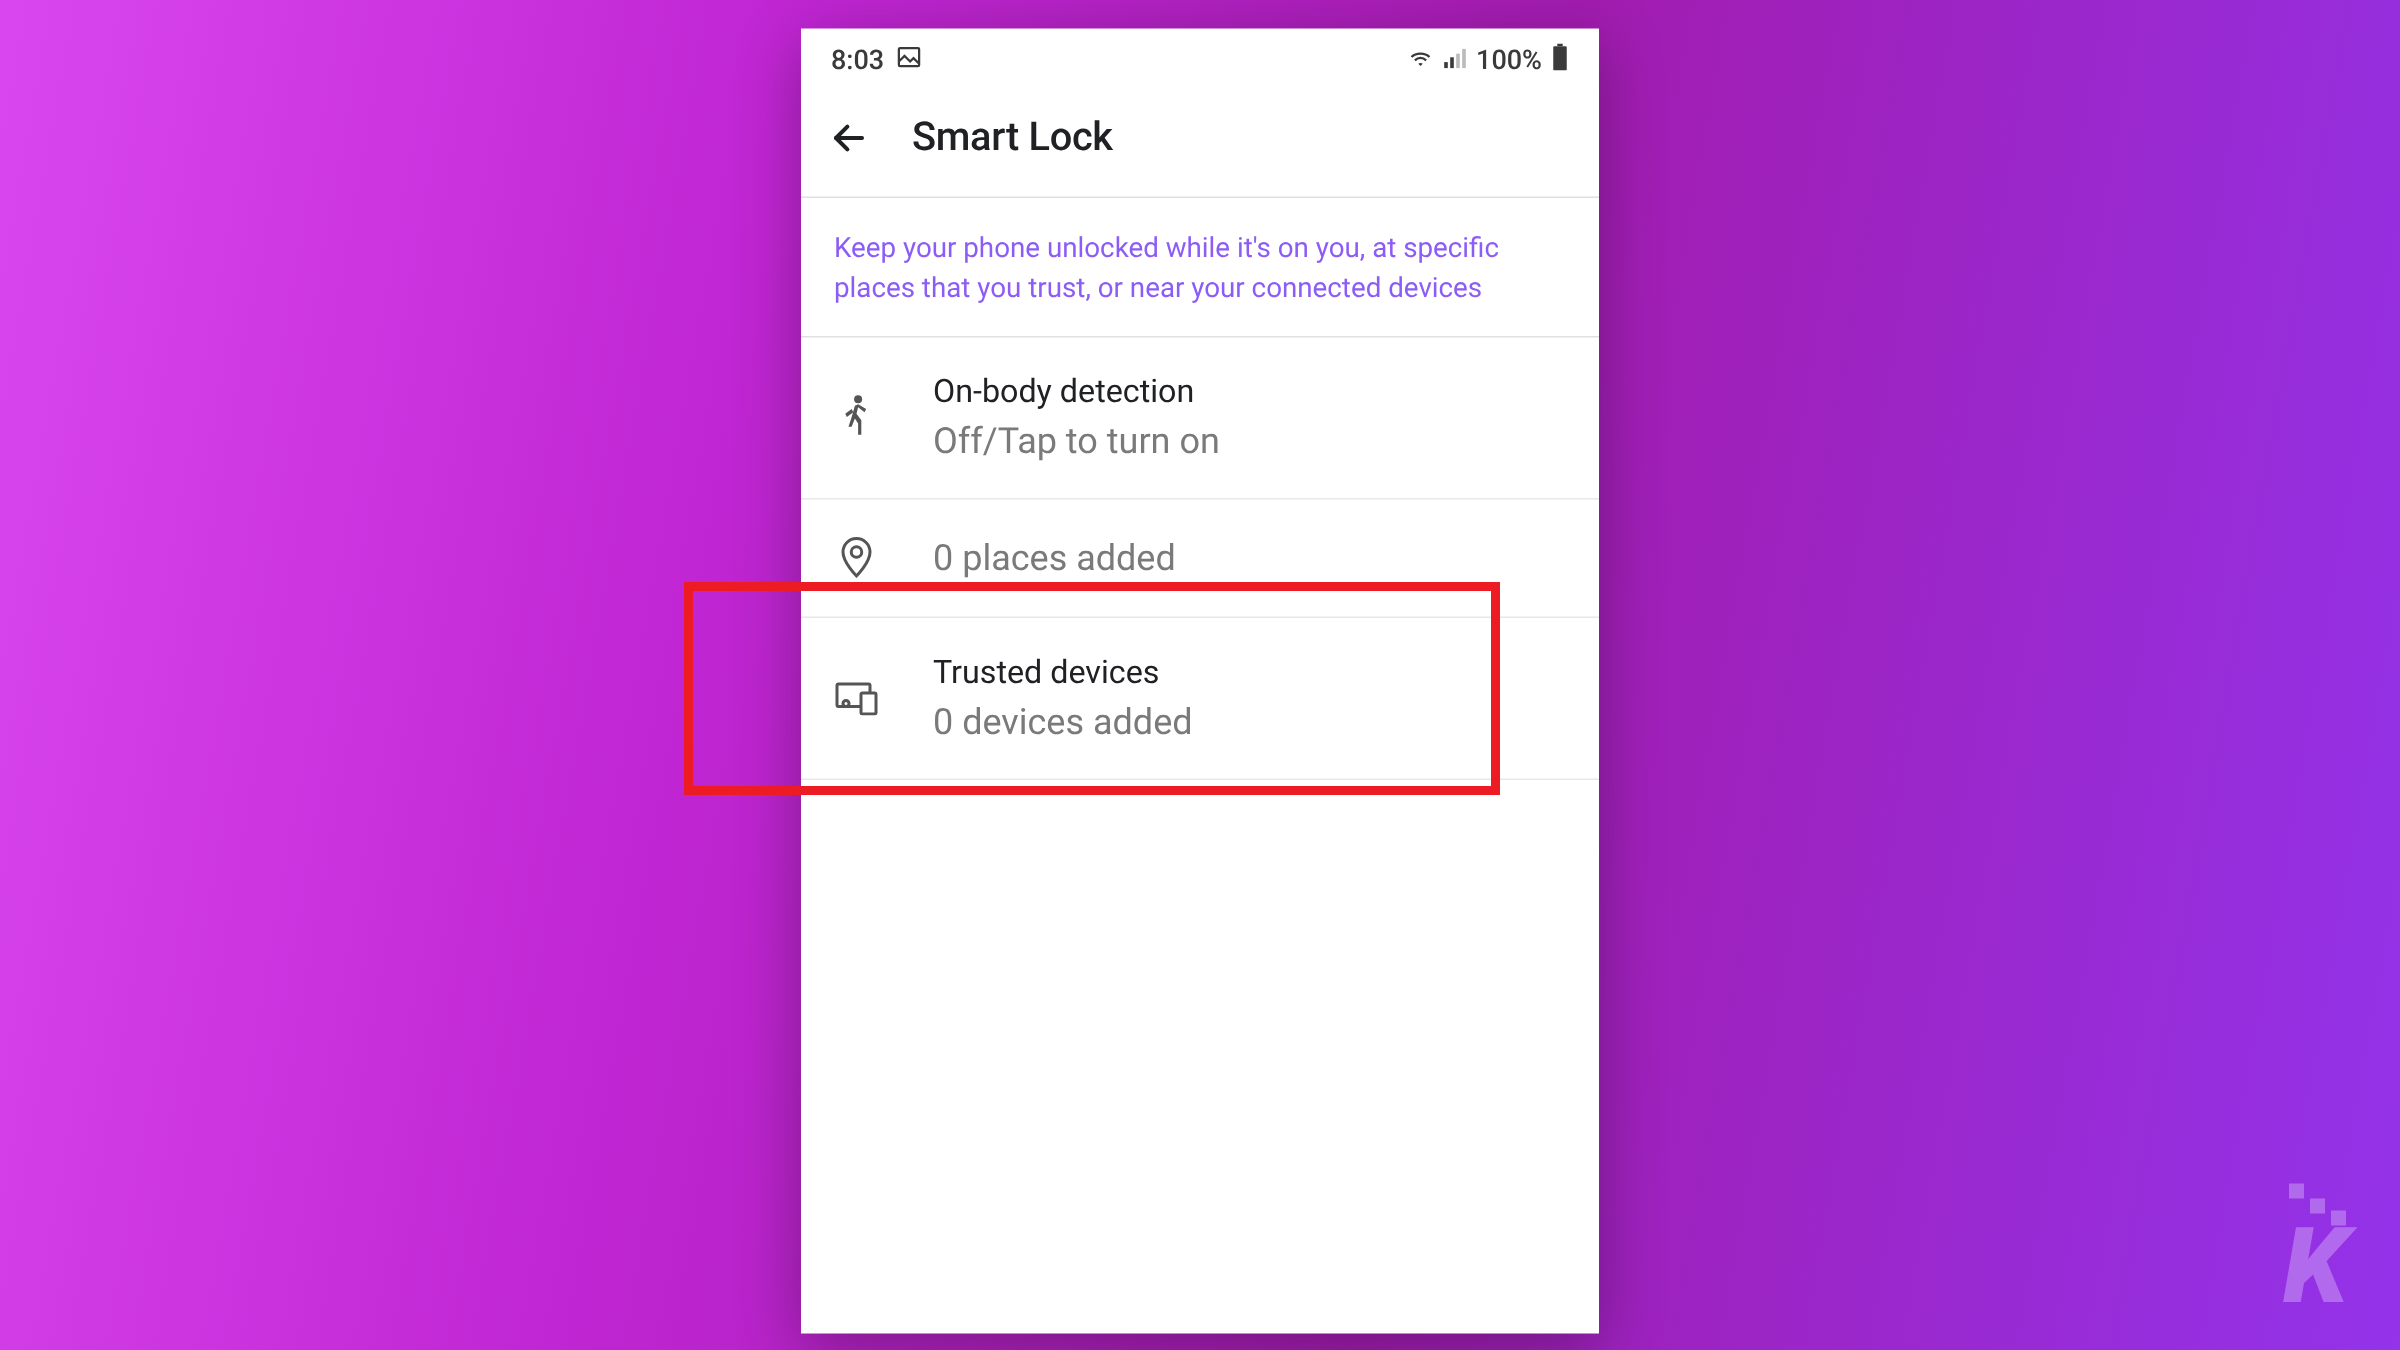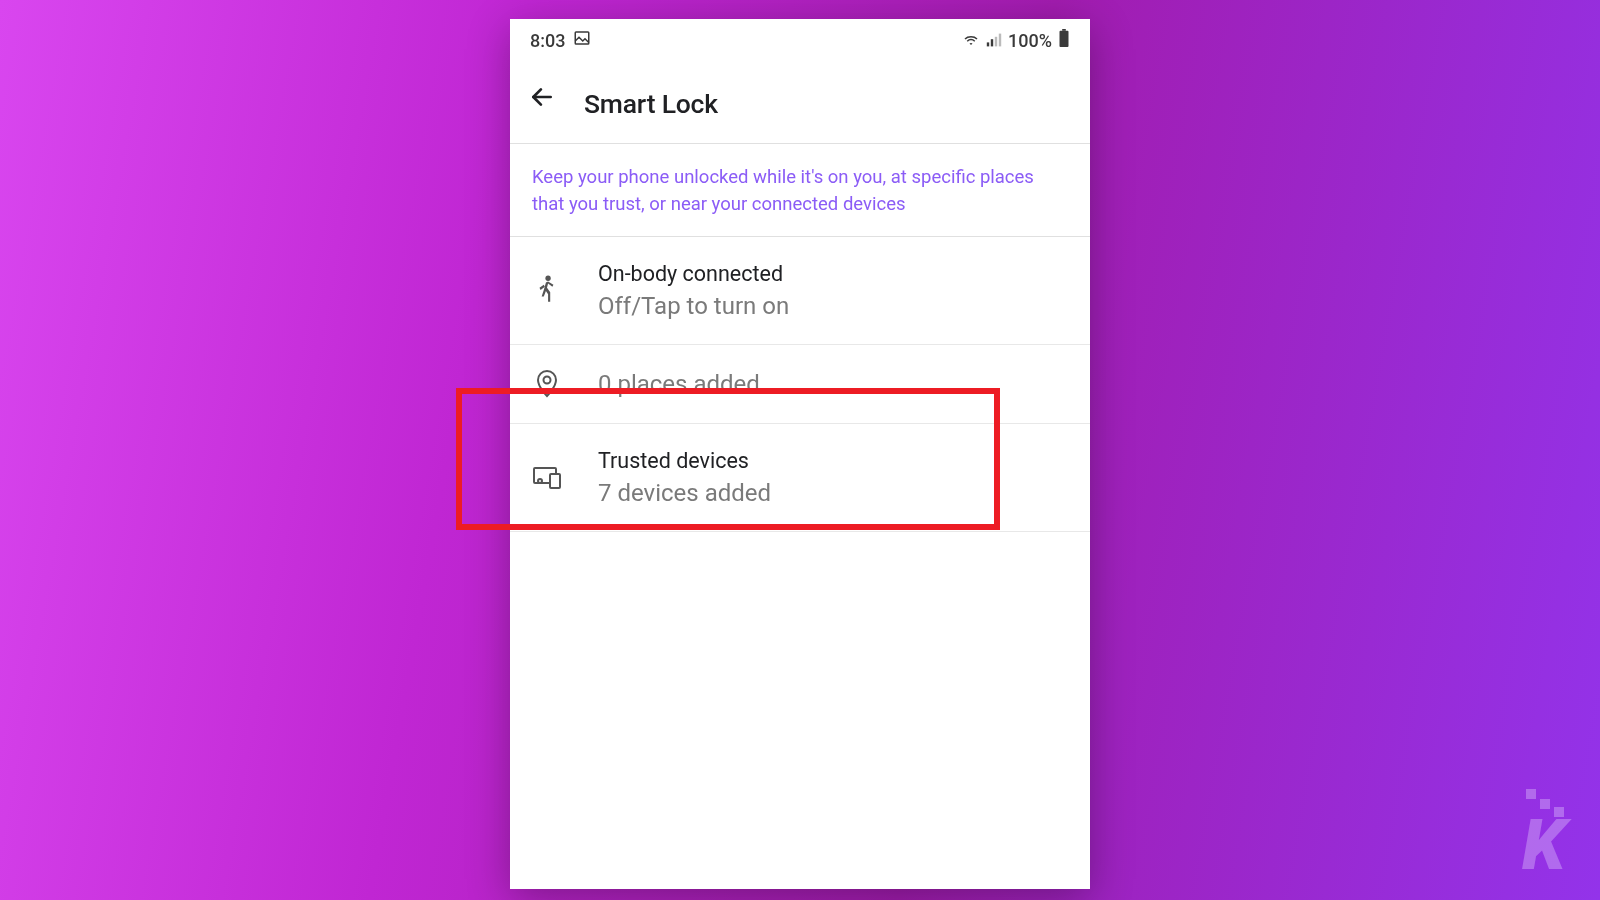--- a/index.html
+++ b/index.html
@@ -12,21 +12,21 @@
       height: 900px;
       background: linear-gradient(100deg, #d946ef 0%, #c026d3 30%, #a21caf 60%, #9333ea 100%);
       display: flex;
       align-items: flex-start;
       justify-content: center;
       font-family: -apple-system, BlinkMacSystemFont, 'Segoe UI', Roboto, sans-serif;
       position: relative;
       overflow: hidden;
     }
     .phone-frame {
-      width: 580px;
+      width: 532px;
       margin-top: 19px;
       background: #ffffff;
       box-shadow: 0 10px 40px rgba(0,0,0,0.3);
       position: relative;
       min-height: 870px;
     }
     .status-bar {
       display: flex;
       justify-content: space-between;
       align-items: center;
@@ -58,21 +58,20 @@
       display: flex;
       align-items: center;
       justify-content: center;
       cursor: pointer;
     }
     .page-title {
       font-size: 26.5px;
       font-weight: 500;
       color: #202124;
       letter-spacing: -0.2px;
-      margin-top: 13px;
     }
     .divider {
       height: 1px;
       background: #e0e0e0;
       width: 100%;
     }
     .description {
       padding: 20px 22px 18px 22px;
       font-size: 18.5px;
       color: #8b5cf6;
@@ -198,21 +197,21 @@
 
   <div class="list-item">
     <div class="list-icon">
       <svg width="26" height="30" viewBox="0 0 24 28" fill="#555">
         <circle cx="13" cy="3" r="2.5"></circle>
         <path d="M11 7 L9 14 L7 20 L9 20 L11 15 L13 18 L13 25 L15 25 L15 16 L12 12 L13 8 L17 11 L18 9 L13 6 Z"></path>
         <path d="M9 9 L5 12 L6 14 L10 11"></path>
       </svg>
     </div>
     <div class="list-text">
-      <div class="item-title">On-body connected</div>
+      <div class="item-title">On-body detection</div>
       <div class="item-subtitle">Off/Tap to turn on</div>
     </div>
   </div>
 
   <div class="list-item">
     <div class="list-icon">
       <svg width="24" height="30" viewBox="0 0 24 30" fill="none" stroke="#555" stroke-width="2">
         <path d="M12 2 C7 2 3 6 3 11 C3 18 12 27 12 27 C12 27 21 18 21 11 C21 6 17 2 12 2 Z"></path>
         <circle cx="12" cy="11" r="3.5"></circle>
       </svg>
@@ -225,21 +224,21 @@
   <div class="list-item">
     <div class="list-icon">
       <svg width="30" height="24" viewBox="0 0 30 24" fill="none" stroke="#555" stroke-width="2">
         <rect x="2" y="3" width="22" height="15" rx="1"></rect>
         <rect x="18" y="9" width="10" height="14" rx="1" fill="#fff"></rect>
         <circle cx="8" cy="16" r="2"></circle>
       </svg>
     </div>
     <div class="list-text">
       <div class="item-title">Trusted devices</div>
-      <div class="item-subtitle">7 devices added</div>
+      <div class="item-subtitle">0 devices added</div>
     </div>
   </div>
 
 </div>
 
 <div class="highlight-box" style="left:456px; top:388px; width:544px; height:142px;"></div>
 
 <div class="watermark">
   <div class="dots">
     <div class="dot"></div>

